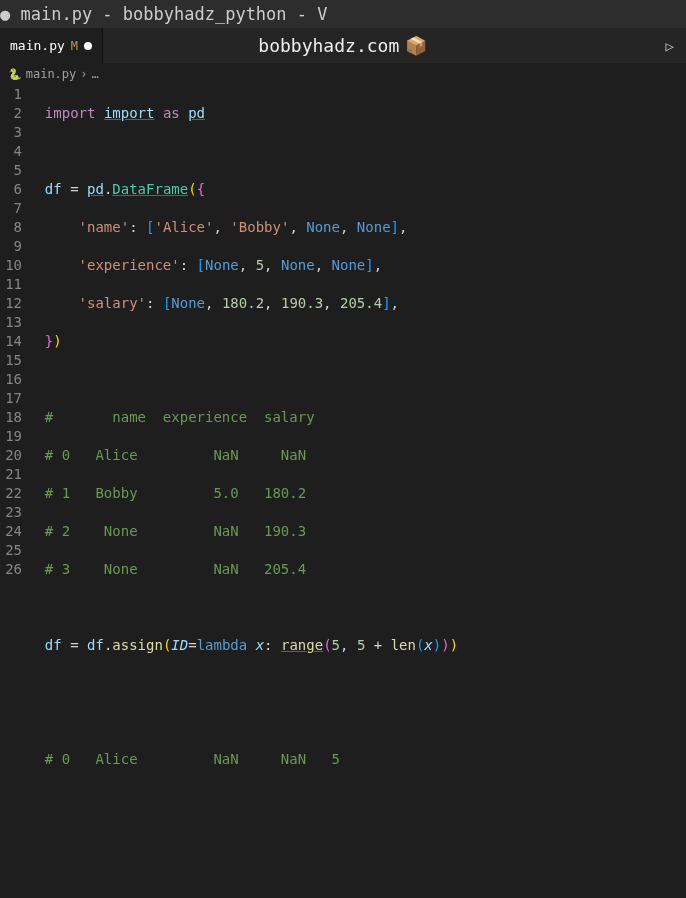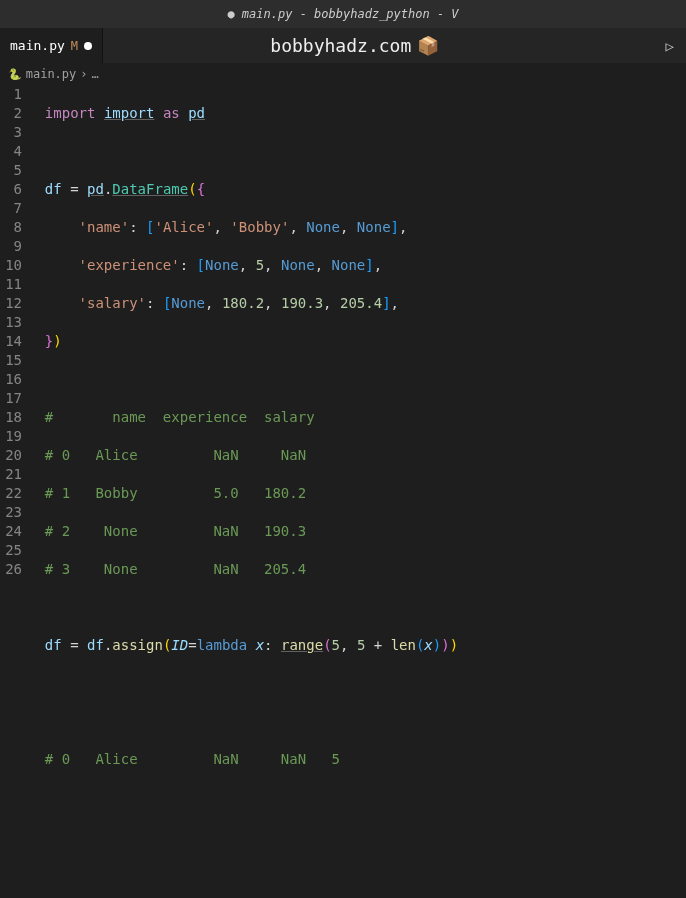--- a/index.html
+++ b/index.html
@@ -9,24 +9,22 @@
   background: #1e1e1e;
   font-family: 'Consolas', 'Monaco', monospace;
   font-size: 14px;
   color: #d4d4d4;
   overflow: hidden;
 }
 .titlebar {
   height: 28px;
   background: #2d2d2d;
   color: #ccc;
-  text-align: center;
   line-height: 28px;
-  font-size: 12px;
-  font-style: italic;
+  font-size: 17px;
 }
 .tabbar {
   height: 35px;
   background: #252526;
   display: flex;
   align-items: center;
   position: relative;
 }
 .tab {
   display: flex;
@@ -42,21 +40,20 @@
 .tab-dot { width: 8px; height: 8px; background: #fff; border-radius: 50%; }
 .watermark {
   position: absolute;
   left: 50%;
   transform: translateX(-50%);
   color: #888;
   font-size: 18px;
   display: flex;
   align-items: flex-start;
   gap: 6px;
-  margin-left: 12px;
 }
 .watermark .txt { color: #eee; }
 .watermark .cube { font-size: 18px; }
 .run-icon {
   position: absolute;
   right: 12px;
   color: #ccc;
   font-size: 14px;
 }
 .breadcrumb {

